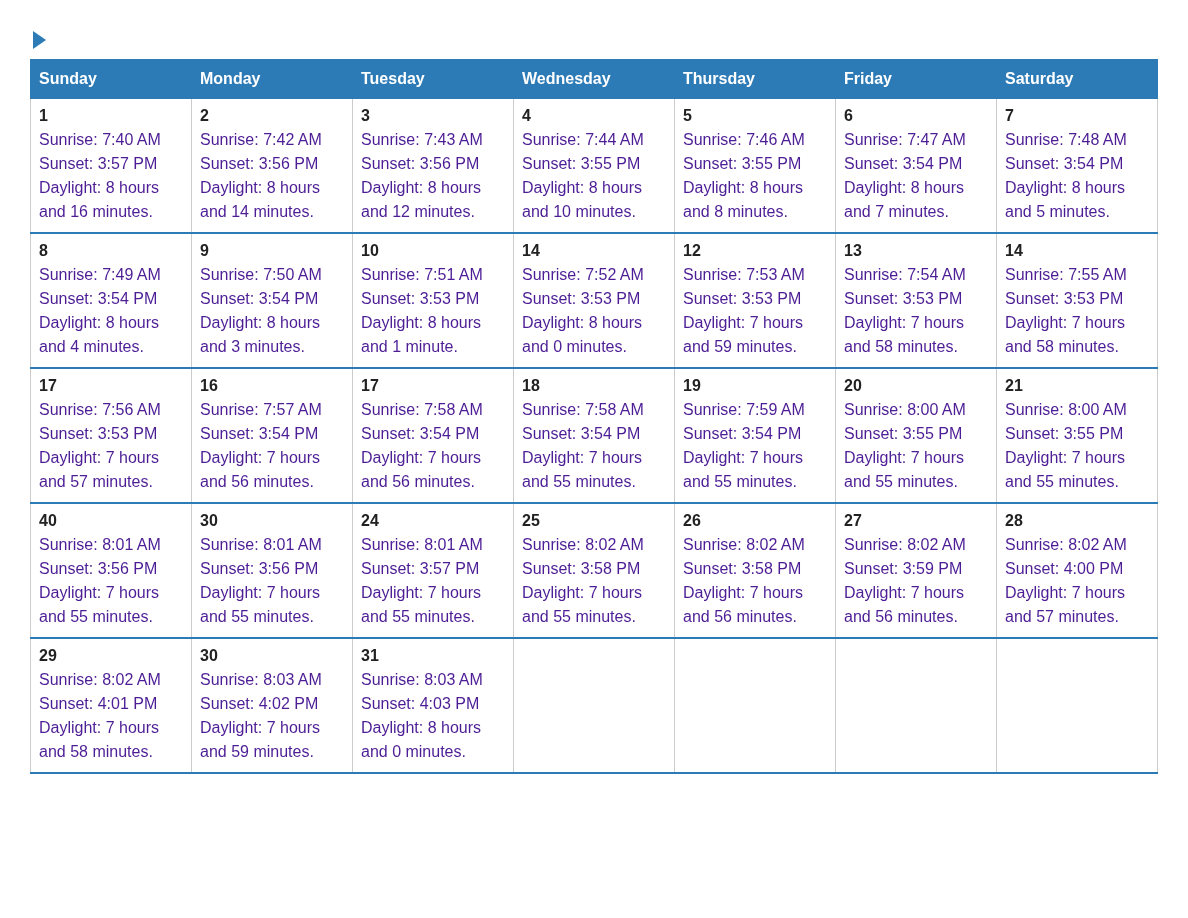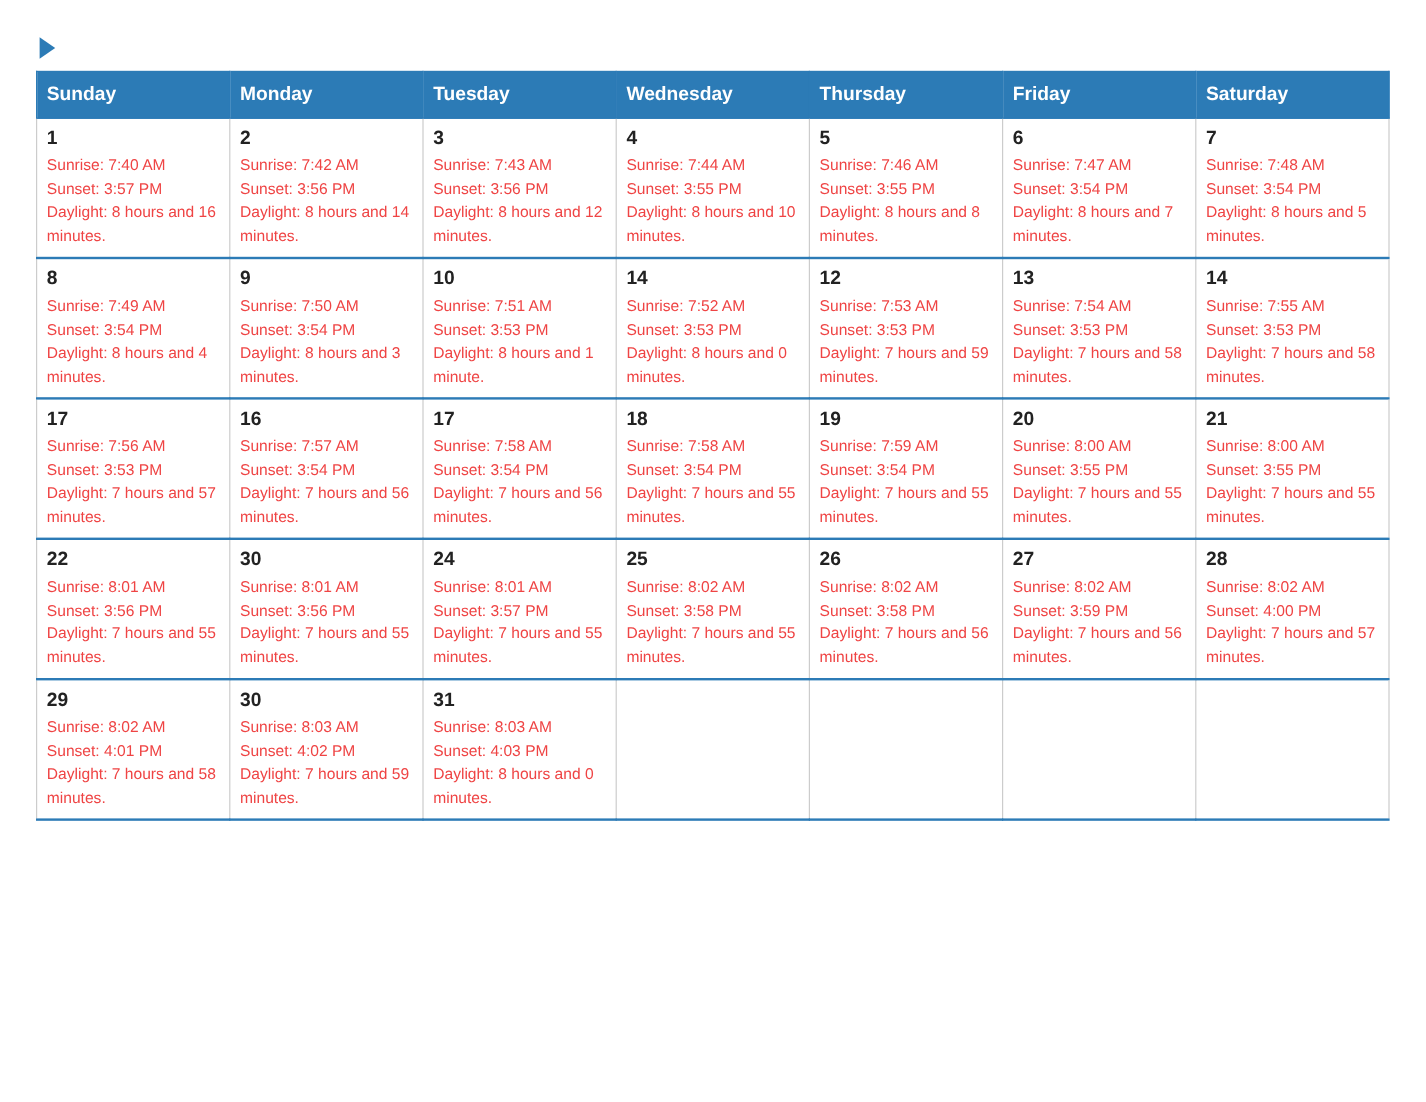--- a/index.html
+++ b/index.html
@@ -72,22 +72,22 @@
       border-bottom: 2px solid #2c7bb6;
     }
     .day-num {
       font-size: 16px;
       font-weight: bold;
       color: #222;
       display: block;
       margin-bottom: 3px;
     }
     .day-info {
-      font-size: 13px;
-      color: #ef4444;
+      font-size: 16px;
+      color: #4c1d95;
       line-height: 1.5;
     }
     .empty-cell {
       background: #fff;
     }
   </style>
 </head>
 <body>
 
 <div class="header">
@@ -206,21 +206,21 @@
         <span class="day-num">20</span>
         <span class="day-info">Sunrise: 8:00 AM<br>Sunset: 3:55 PM<br>Daylight: 7 hours and 55 minutes.</span>
       </td>
         <td>
         <span class="day-num">21</span>
         <span class="day-info">Sunrise: 8:00 AM<br>Sunset: 3:55 PM<br>Daylight: 7 hours and 55 minutes.</span>
       </td>
       </tr>
       <tr>
         <td>
-        <span class="day-num">22</span>
+        <span class="day-num">40</span>
         <span class="day-info">Sunrise: 8:01 AM<br>Sunset: 3:56 PM<br>Daylight: 7 hours and 55 minutes.</span>
       </td>
         <td>
         <span class="day-num">30</span>
         <span class="day-info">Sunrise: 8:01 AM<br>Sunset: 3:56 PM<br>Daylight: 7 hours and 55 minutes.</span>
       </td>
         <td>
         <span class="day-num">24</span>
         <span class="day-info">Sunrise: 8:01 AM<br>Sunset: 3:57 PM<br>Daylight: 7 hours and 55 minutes.</span>
       </td>

